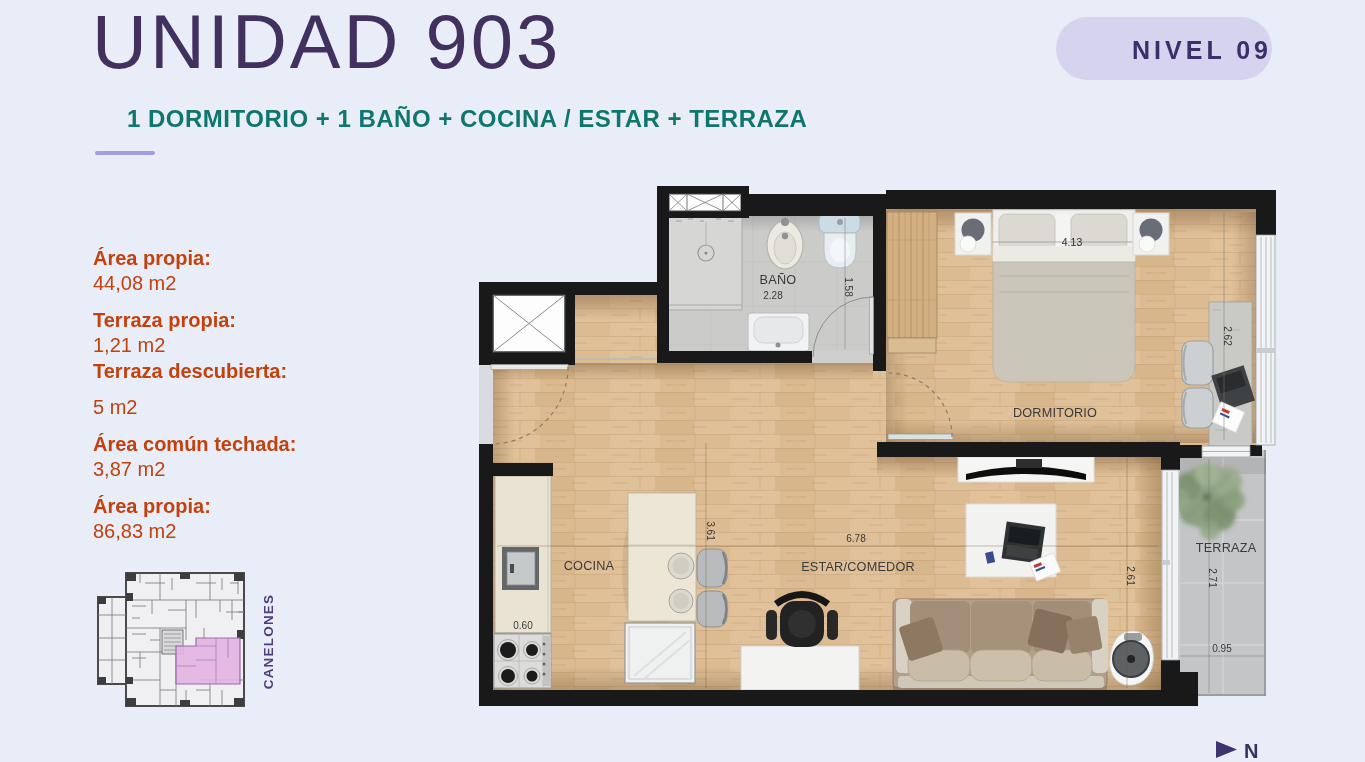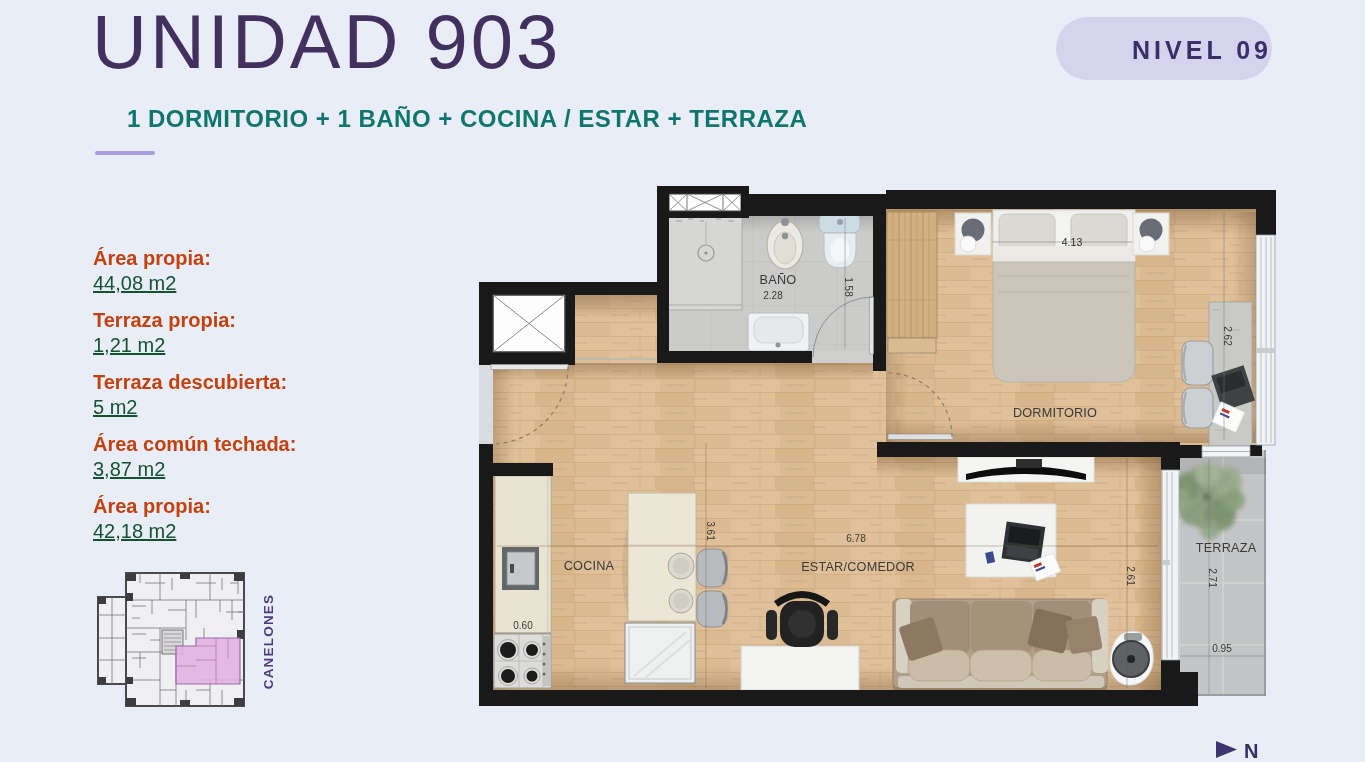--- a/index.html
+++ b/index.html
@@ -4,21 +4,21 @@
 <style>
 html,body{margin:0;padding:0;width:1365px;height:762px;background:#e9edf8;overflow:hidden;
 font-family:"Liberation Sans",sans-serif;}
 .abs{position:absolute;}
 #title{left:92px;top:-2px;font-size:76px;letter-spacing:3px;color:#42315f;font-weight:400;}
 #subtitle{left:94px;top:105px;font-size:24px;font-weight:bold;color:#0f766e;letter-spacing:0.5px;margin-left:33px;}
 #rule{left:95px;top:151px;width:60px;height:4px;background:#a89ce2;border-radius:2px;}
 #badge{left:1056px;top:17px;width:216px;height:63px;border-radius:32px;background:#d6d3ef;
 text-align:right;line-height:66px;font-size:25px;font-weight:bold;letter-spacing:4px;color:#3a2f68;}
 .lab{left:93px;font-size:20px;font-weight:bold;color:#c2410c;}
-.val{left:93px;font-size:20px;color:#14532d;text-decoration:underline;}
+.val{left:93px;font-size:20px;color:#c2410c;}
 #canel{left:250px;top:573px;width:18px;height:140px;}
 #canel span{position:absolute;left:-52px;top:61px;display:block;width:140px;text-align:center;
 transform:rotate(-90deg);font-size:13.5px;font-weight:bold;letter-spacing:1.2px;color:#4d3d7e;}
 #north{left:1212px;top:739px;font-size:17px;font-weight:bold;color:#37305e;}
 </style>
 </head>
 <body>
 
 <div class="abs" id="title">UNIDAD 903</div>
 
@@ -29,31 +29,31 @@
 <div class="abs" id="badge">NIVEL 09</div>
 
 <div class="abs lab" style="top:247px">Área propia:</div>
 
 <div class="abs val" style="top:272px">44,08 m2</div>
 
 <div class="abs lab" style="top:309px">Terraza propia:</div>
 
 <div class="abs val" style="top:334px">1,21 m2</div>
 
-<div class="abs lab" style="top:371px">Terraza descubierta:</div>
+<div class="abs lab" style="top:360px">Terraza descubierta:</div>
 
 <div class="abs val" style="top:396px">5 m2</div>
 
 <div class="abs lab" style="top:433px">Área común techada:</div>
 
 <div class="abs val" style="top:458px">3,87 m2</div>
 
 <div class="abs lab" style="top:495px">Área propia:</div>
 
-<div class="abs val" style="top:520px">42,18 m2</div>
+<div class="abs val" style="top:520px">86,83 m2</div>
 
 <div class="abs" id="canel">
     <span>CANELONES</span>
   </div>
 
 <div class="abs" id="north"><svg width="50" height="22" viewBox="0 0 50 22" style="vertical-align:middle">
       <path d="M4 2 L25 10.5 L4 19 Z" fill="#3f3470"></path>
       <text x="32" y="18.5" font-size="20" font-weight="bold" fill="#37305e" font-family="Liberation Sans">N</text>
     </svg></div>
 

